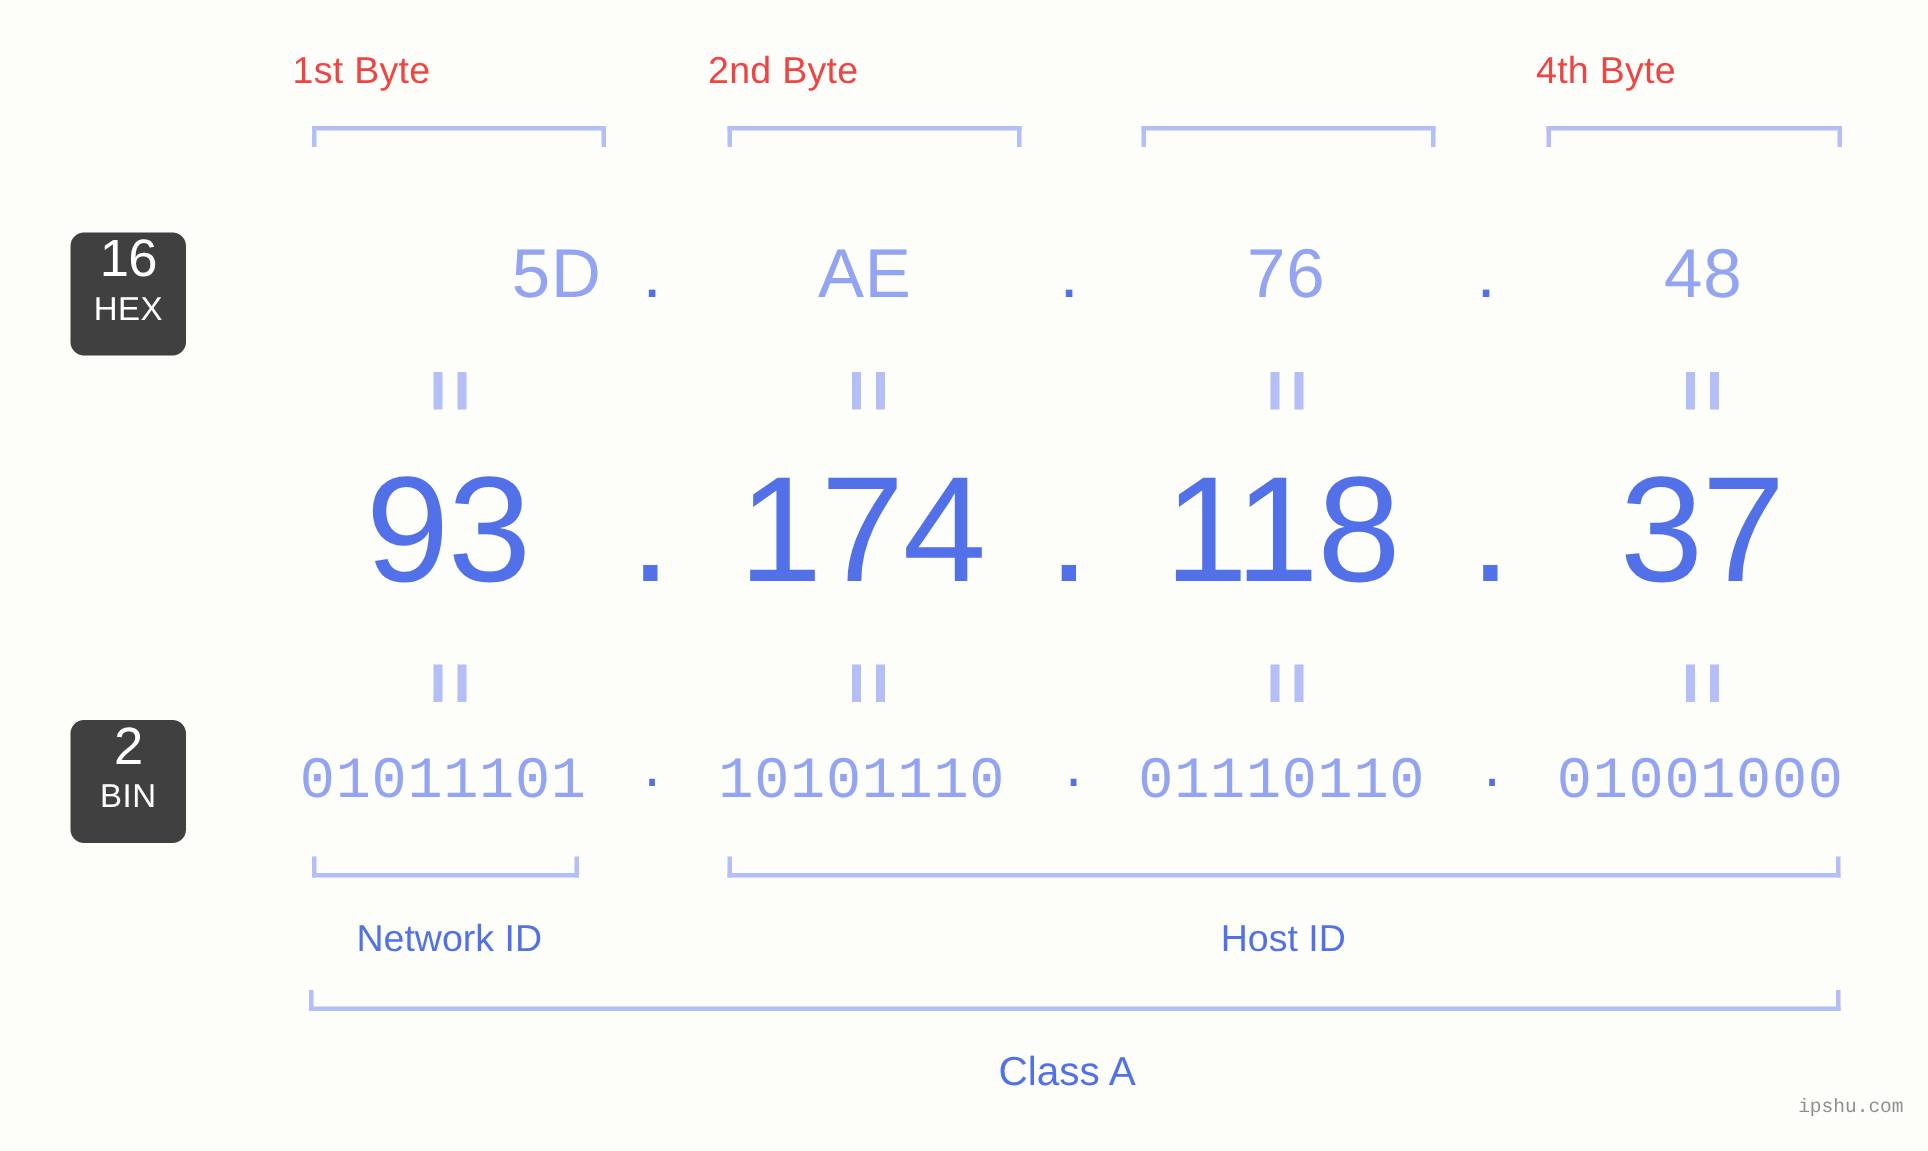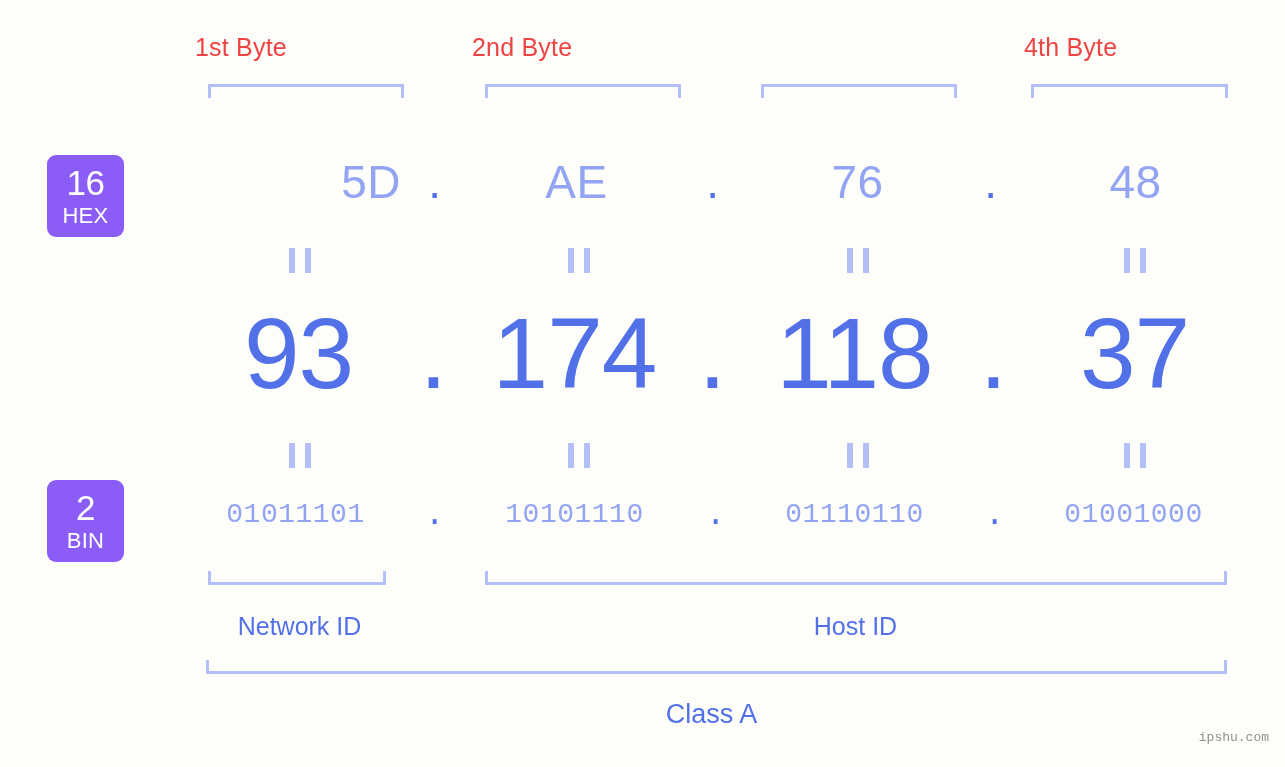--- a/index.html
+++ b/index.html
@@ -40,27 +40,27 @@
     border-left:3px solid #b4bef7;
     border-right:3px solid #b4bef7;
     height:14px;
   }
 
   
   .badge {
     position:absolute;
     left:47px;
     width:77px;
-    background:#8b5cf6;
+    background:#404040;
     border-radius:9px;
     color:#ffffff;
     display:flex;
     flex-direction:column;
     align-items:center;
-    justify-content:center;
+    justify-content:flex-start;
     line-height:1;
   }
   .badge .num { font-size:35px; font-weight:400; letter-spacing:-.5px; }
   .badge .abbr { font-size:22px; font-weight:400; margin-top:5px; letter-spacing:.3px; }
 
   .badge-hex { top:155px; height:82px; }
   .badge-dec { top:316px; height:82px; }
   .badge-bin { top:480px; height:82px; }
 
   
@@ -93,21 +93,21 @@
   }
   .row-dec .sep {
     top:296px;
     font-size:100px;
     color:#5271e8;
     text-align:center;
   }
 
   .row-bin .val {
     top:499px;
-    font-size:28px;
+    font-size:39px;
     color:#93a4f2;
     font-family:"Liberation Mono","DejaVu Sans Mono",monospace;
     letter-spacing:.5px;
   }
   .row-bin .sep {
     top:497px;
     font-size:33px;
     color:#5271e8;
     text-align:center;
     font-family:"Liberation Mono","DejaVu Sans Mono",monospace;

